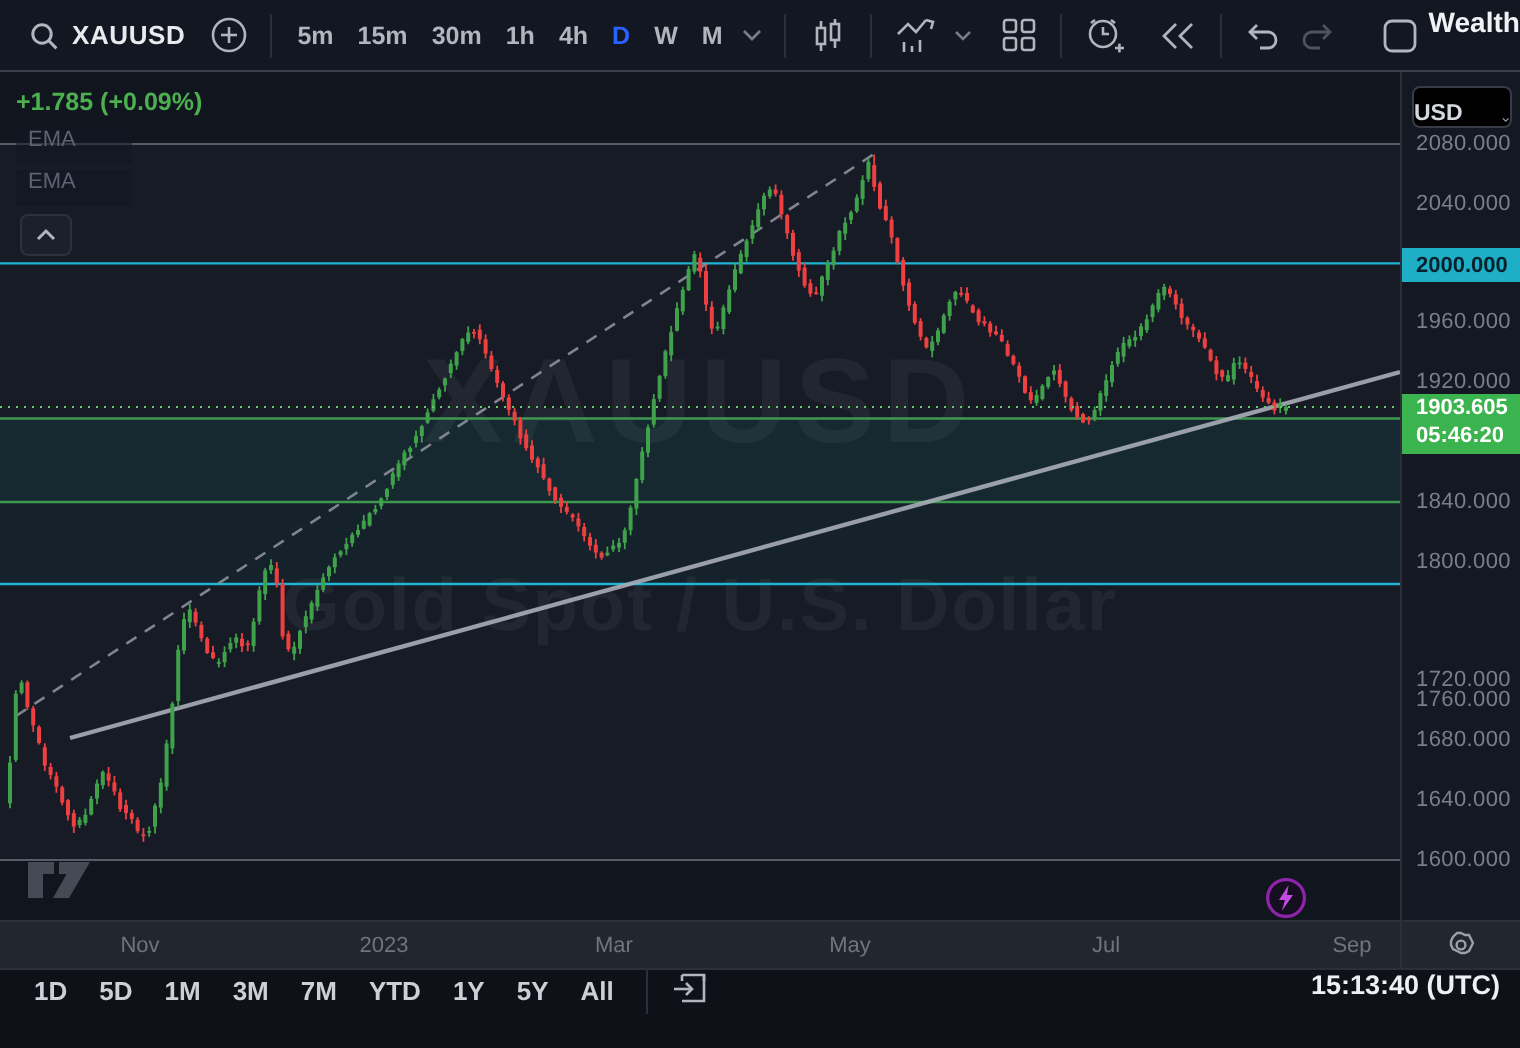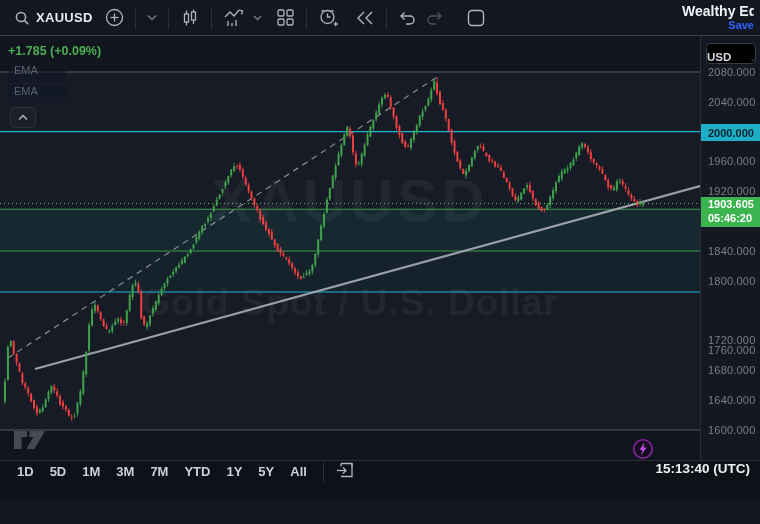--- a/index.html
+++ b/index.html
@@ -80,20 +80,30 @@
     </span>
     <span class="symbol">XAUUSD</span>
     <span class="tb-ico">
       <svg width="19" height="19" viewBox="0 0 19 19" fill="none" stroke="#b2b5be" stroke-width="1.3">
         <circle cx="9.5" cy="9.5" r="8"></circle>
           <line x1="9.5" y1="5.5" x2="9.5" y2="13.5"></line>
           <line x1="5.5" y1="9.5" x2="13.5" y2="9.5"></line>
         </svg>
     </span>
     <span class="sep"></span>
+    <span id="tf-holder" style="display:flex;align-items:center;">
+        <span class="tf">5m</span>
+        <span class="tf">15m</span>
+        <span class="tf">30m</span>
+        <span class="tf">1h</span>
+        <span class="tf">4h</span>
+        <span class="tf active">D</span>
+        <span class="tf">W</span>
+        <span class="tf">M</span>
+      </span>
     <span class="tb-ico">
       <svg width="10" height="7" viewBox="0 0 10 7" fill="none" stroke="#787b86" stroke-width="1.4">
           <path d="M1 1.5 L5 5.5 L9 1.5"></path>
         </svg>
     </span>
     <span class="sep"></span>
     <span class="tb-ico">
       <svg width="20" height="20" viewBox="0 0 20 20" fill="none" stroke="#b2b5be" stroke-width="1.3">
         <rect x="4.5" y="6" width="4" height="8"></rect>
           <line x1="6.5" y1="2.5" x2="6.5" y2="6"></line>
@@ -689,20 +699,36 @@
         <span class="pa-label" style="top: 215px;">1840.000</span>
         <span class="pa-label" style="top: 245px;">1800.000</span>
         <span class="pa-label" style="top: 274px; margin-top: 40px;">1760.000</span>
         <span class="pa-label" style="top: 304px;">1720.000</span>
         <span class="pa-label" style="top: 334px;">1680.000</span>
         <span class="pa-label" style="top: 364px;">1640.000</span>
         <span class="pa-label" style="top: 394px;">1600.000</span>
       </div>
   </div>
 
+  <div class="taxis">
+    <div class="tlabels" id="taxis-holder">
+        <span class="t-label" style="left: 70px;">Nov</span>
+        <span class="t-label" style="left: 192px;">2023</span>
+        <span class="t-label" style="left: 307px;">Mar</span>
+        <span class="t-label" style="left: 425px;">May</span>
+        <span class="t-label" style="left: 553px;">Jul</span>
+        <span class="t-label" style="left: 676px;">Sep</span>
+      </div>
+    <div class="gearcell">
+      <svg width="15" height="15" viewBox="0 0 15 15" fill="none" stroke="#9ba0aa" stroke-width="1.2">
+        <path d="M7.5 1.5 l2 1 h2 l1 2 l1 2 l-1 2 l-1 2 l-2 1 h-2 l-2 -1 l-2 -1 l-1 -2 l0 -2 l1 -2 l2 -2 z"></path>
+        <circle cx="7.5" cy="7.5" r="2.2"></circle>
+        </svg>
+    </div>
+  </div>
 
   <div class="botbar">
     <span id="rng-holder" style="display:flex;align-items:center;">
         <span class="rng">1D</span>
         <span class="rng">5D</span>
         <span class="rng">1M</span>
         <span class="rng">3M</span>
         <span class="rng">7M</span>
         <span class="rng">YTD</span>
         <span class="rng">1Y</span>

